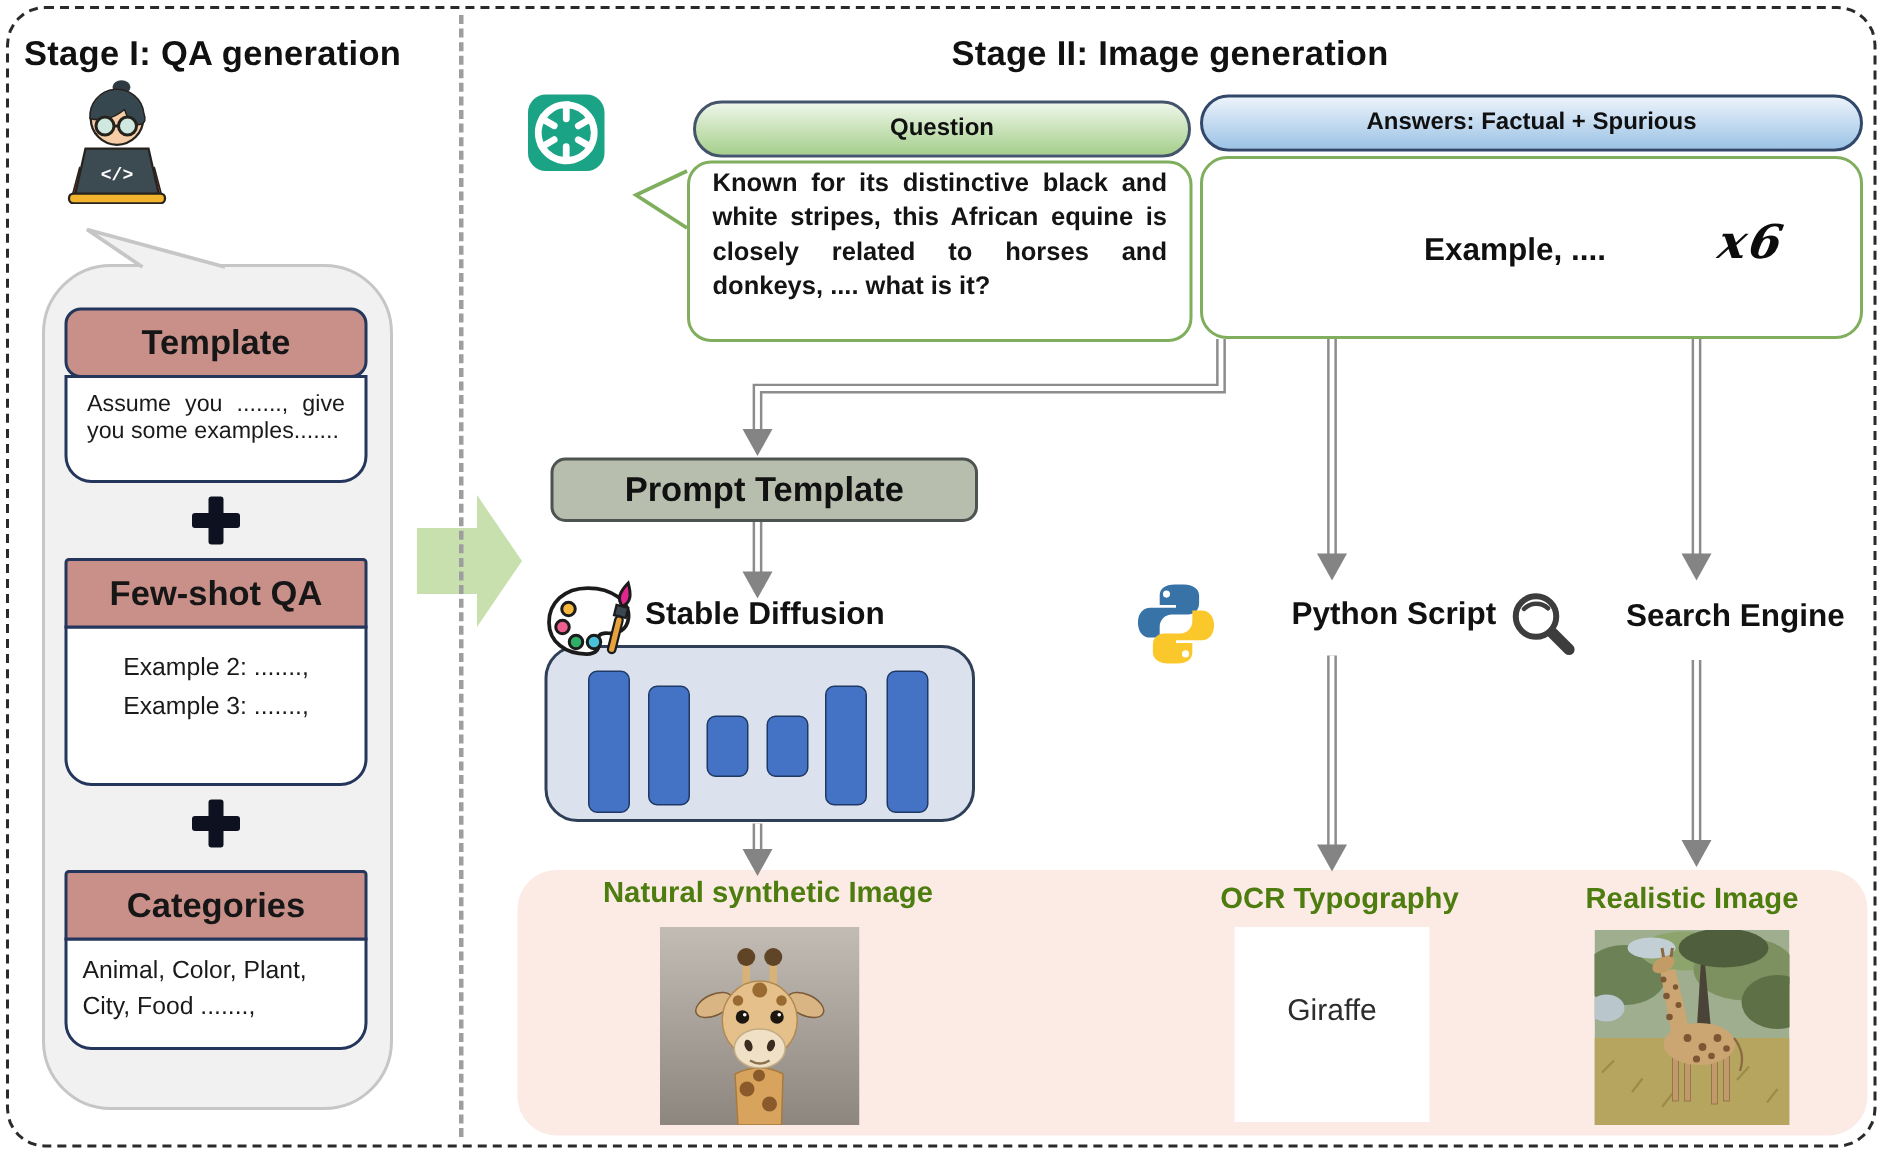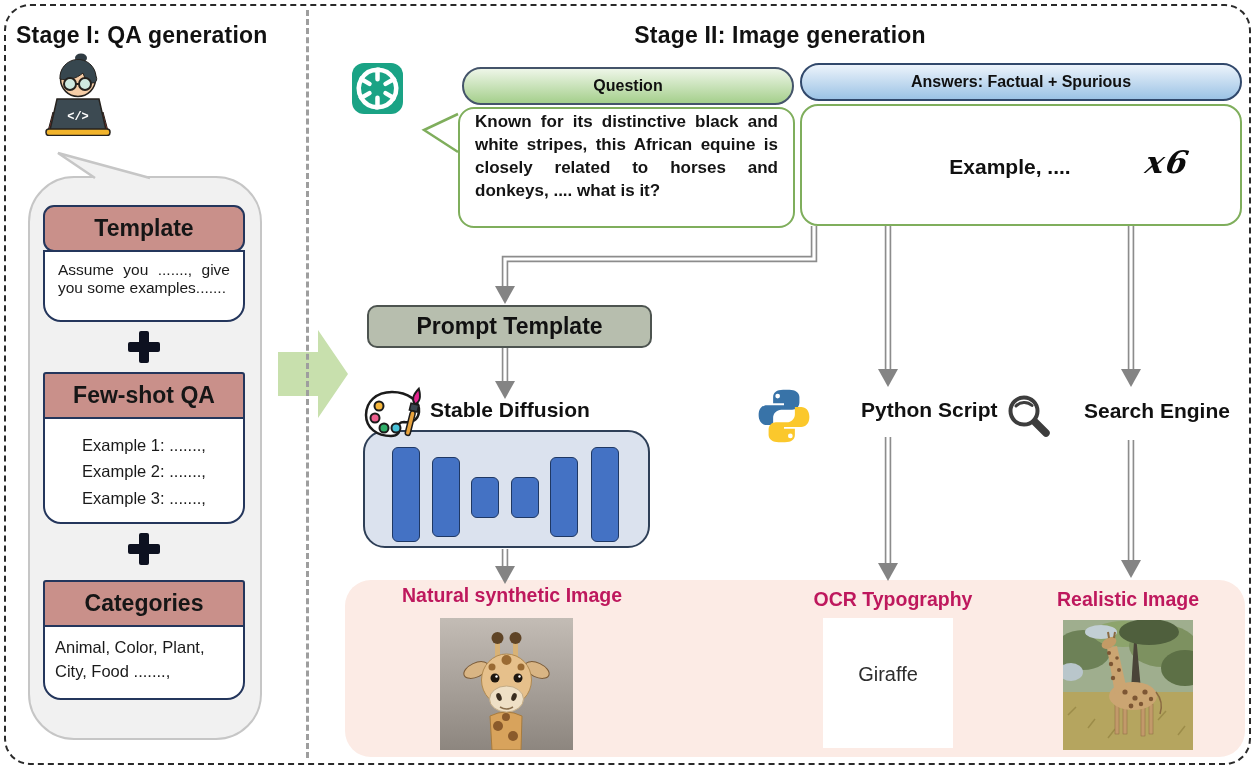--- a/index.html
+++ b/index.html
@@ -28,21 +28,21 @@
   .pill-blue{background:linear-gradient(#ecf3fb,#9cc3e5);border-color:#31486b;}
   .round-box{background:#fff;border:2px solid #7fae5c;border-radius:16px;box-sizing:border-box;z-index:7;}
   .q-text{padding:1px 15px;font-size:17px;font-weight:700;color:#141414;line-height:1.36;text-align:justify;}
   
   .prompt-box{left:367px;top:305px;width:285px;height:43px;background:#b7beae;border:2px solid #4d5450;border-radius:10px;
               display:flex;align-items:center;justify-content:center;font-size:23px;font-weight:700;color:#111;z-index:7;box-sizing:border-box;}
   .unet{left:363px;top:430px;width:287px;height:118px;background:#dbe2ee;border:2px solid #2e3f57;border-radius:22px;z-index:7;box-sizing:border-box;}
   .bar{position:absolute;width:28px;background:#4472c4;border:1.5px solid #1f3864;border-radius:6px;box-sizing:border-box;}
   
   .tool-label{font-size:21px;font-weight:700;color:#111;z-index:7;}
-  .out-label{font-size:19.5px;font-weight:700;color:#be185d;text-align:center;z-index:7;}
+  .out-label{font-size:19.5px;font-weight:700;color:#4d7c0f;text-align:center;z-index:7;}
   
   .pink{left:345px;top:580px;width:900px;height:177px;background:#fcebe5;border-radius:26px;z-index:2;}
   .ocr-box{left:823px;top:618px;width:130px;height:130px;background:#fff;z-index:7;display:flex;align-items:center;justify-content:center;}
   .ocr-text{font-size:20px;color:#2d2d2d;font-weight:400;margin-top:-18px;}
   .img-frame{z-index:7;}
   
   .ans-value{left:860px;top:155px;width:300px;text-align:center;font-size:21px;font-weight:700;color:#101010;z-index:8;}
   .ans-mult{left:1146px;top:144px;font-size:31px;font-weight:700;font-style:italic;
             font-family:"DejaVu Serif",serif;transform:skewX(-10deg);color:#0c0c0c;z-index:8;letter-spacing:2px;}
   svg{display:block;}
@@ -117,21 +117,20 @@
     <path d="M49,33 L12,8 L104,33" fill="#f1f1f1" stroke="#c6c6c6" stroke-width="2.5"></path>
   </svg>
 
   <div class="abs hdr" style="top:205px;border-radius:11px;">Template</div>
   <div class="abs bdy" style="top:250px;height:72px;padding:9px 13px;text-align:justify;">Assume you ......., give you some examples.......</div>
 
   <div class="abs plus" style="top:331px;"></div>
 
   <div class="abs hdr" style="top:372px;">Few-shot QA</div>
   <div class="abs bdy" style="top:417px;height:107px;padding-top:13px;text-align:center;font-size:16.5px;line-height:1.6;">
-    <div>Example 1: .......,</div>
     <div>Example 2: .......,</div>
     <div>Example 3: .......,</div>
   </div>
 
   <div class="abs plus" style="top:533px;"></div>
 
   <div class="abs hdr" style="top:580px;">Categories</div>
   <div class="abs bdy" style="top:625px;height:75px;padding:9px 10px;font-size:16.5px;line-height:1.45;">Animal, Color, Plant, City, Food .......,</div>
 
   <div class="abs stage-title" style="left:560px;top:22px;width:440px;text-align:center;">Stage II: Image generation</div>

